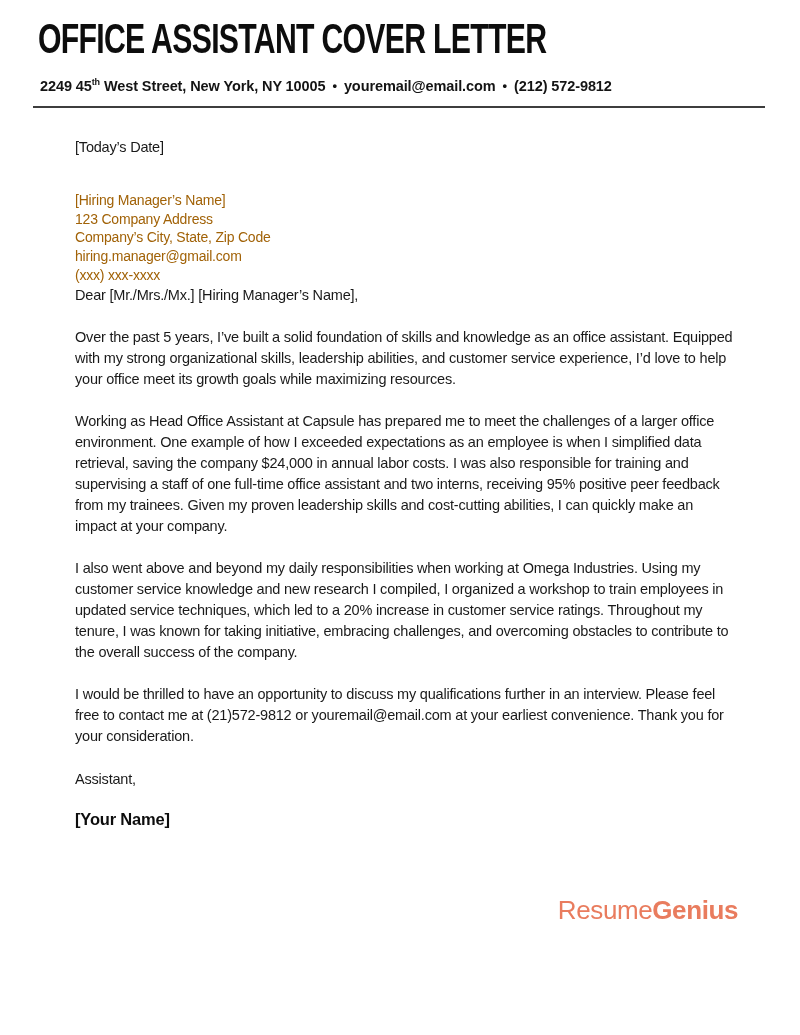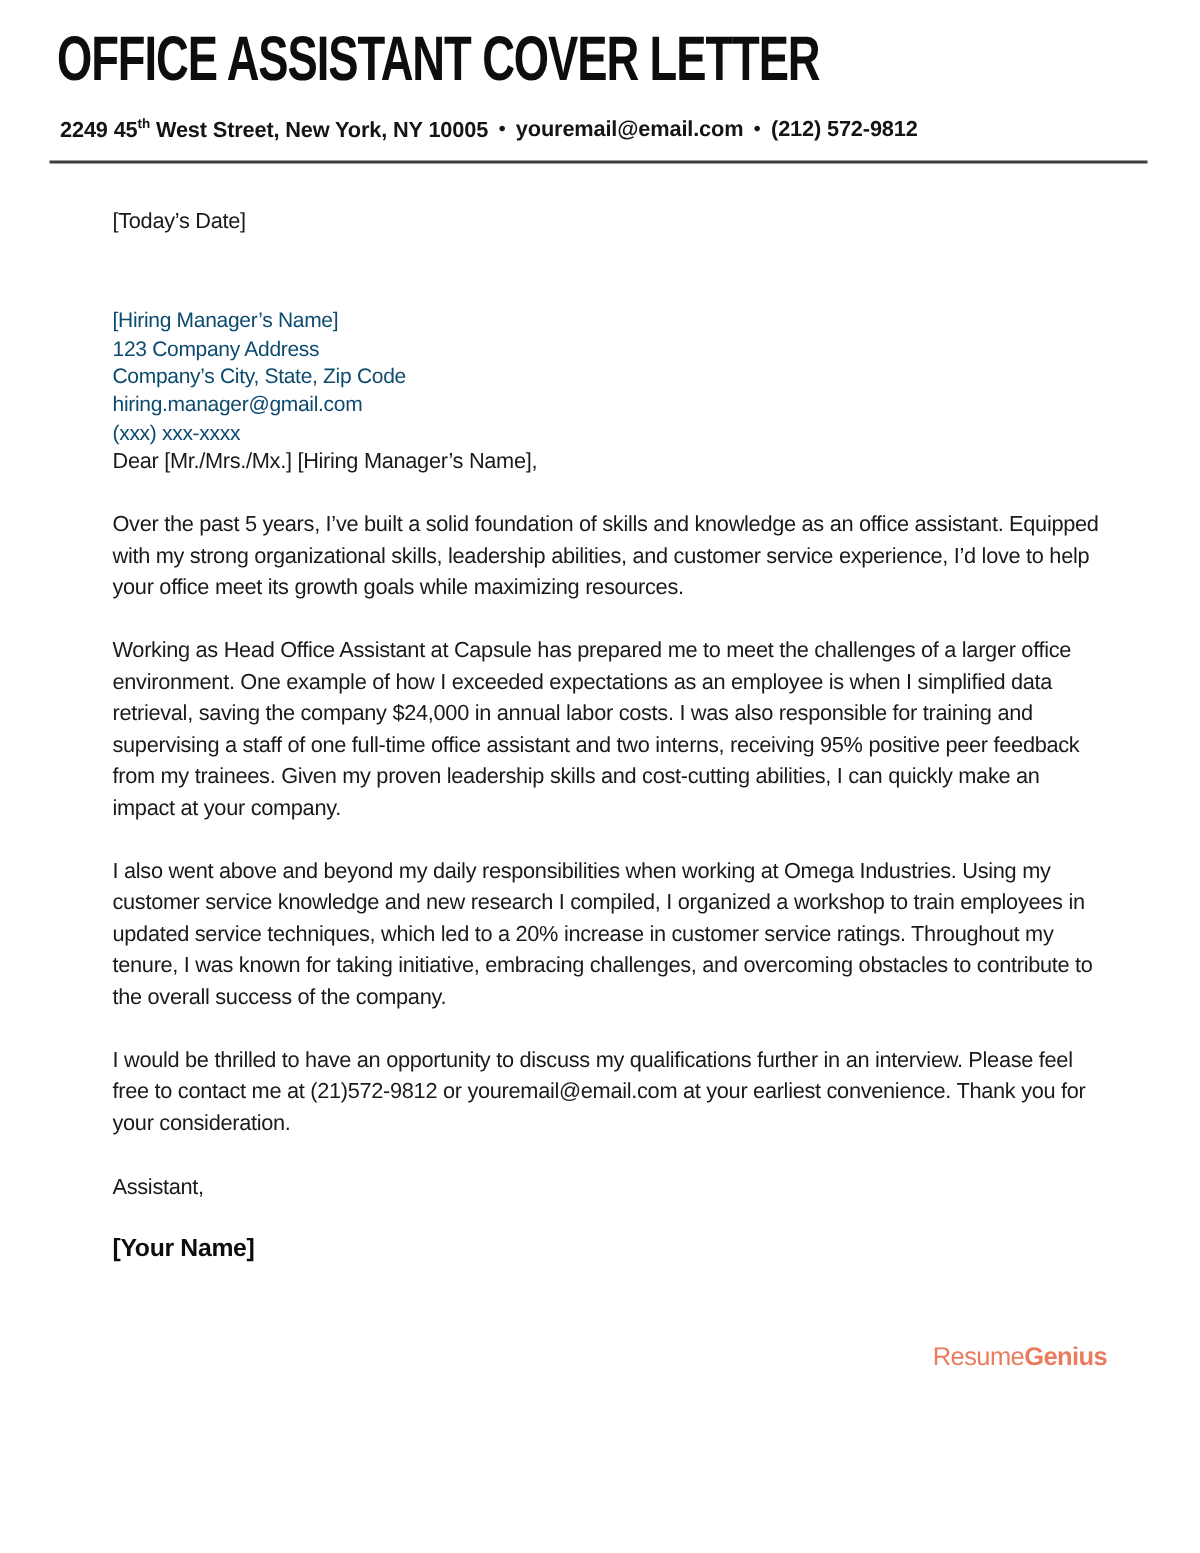--- a/index.html
+++ b/index.html
@@ -46,41 +46,41 @@
   .letter {
     margin: 29px 65px 0 75px;
     width: 660px;
     font-size: 14.5px;
     line-height: 21px;
     letter-spacing: -0.2px;
     color: #1a1a1a;
   }
   .date { margin: 0; }
   .recipient {
-    margin-top: 45px;
-    color: #0c4a6e;
+    margin-top: 33px;
+    color: #a16207;
     font-size: 14px;
     line-height: 18.8px;
   }
   .salutation { }
   .para { margin: 21px 0 0 0; }
   .closing { margin-top: 22px; }
   .signature {
     margin-top: 19px;
     font-size: 16.5px;
     font-weight: 700;
     letter-spacing: -0.2px;
     color: #0d0d0d;
   }
 
   
   .logo {
     position: absolute;
     top: 895px; right: 62px;
-    font-size: 17px;
+    font-size: 26px;
     letter-spacing: -0.4px;
     white-space: nowrap;
   }
   .logo .resume { font-weight: 400; }
   .logo .genius { font-weight: 700; }
 </style>
 </head>
 <body>
 
 <div class="doc">

